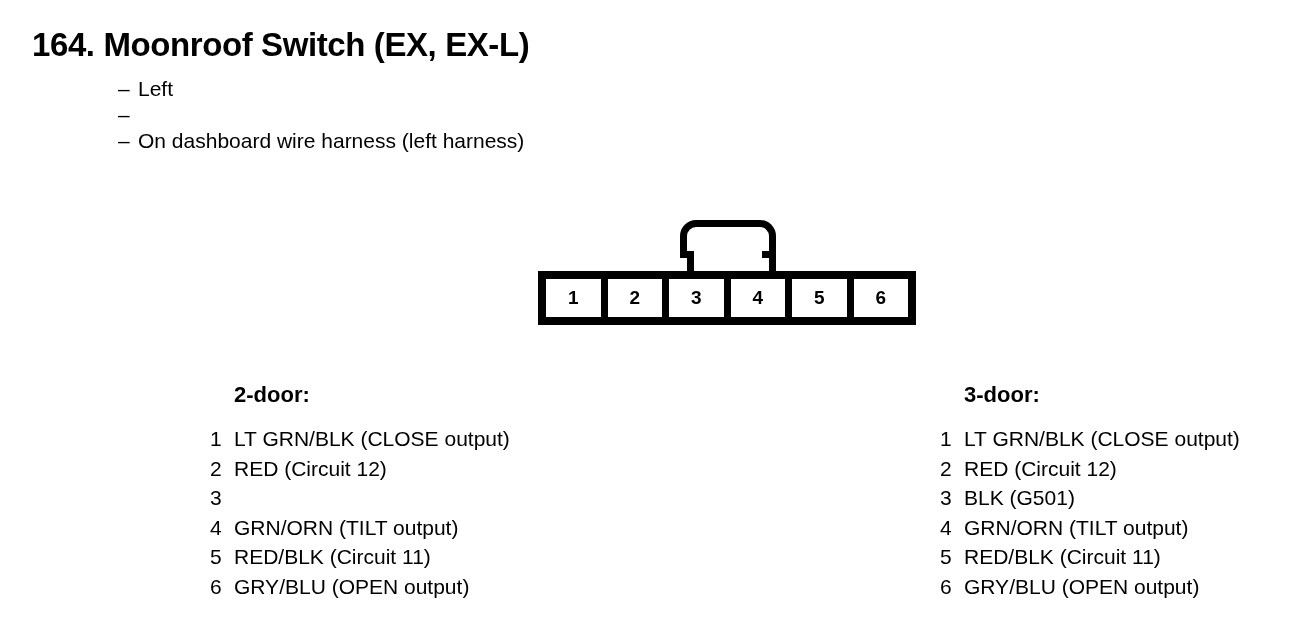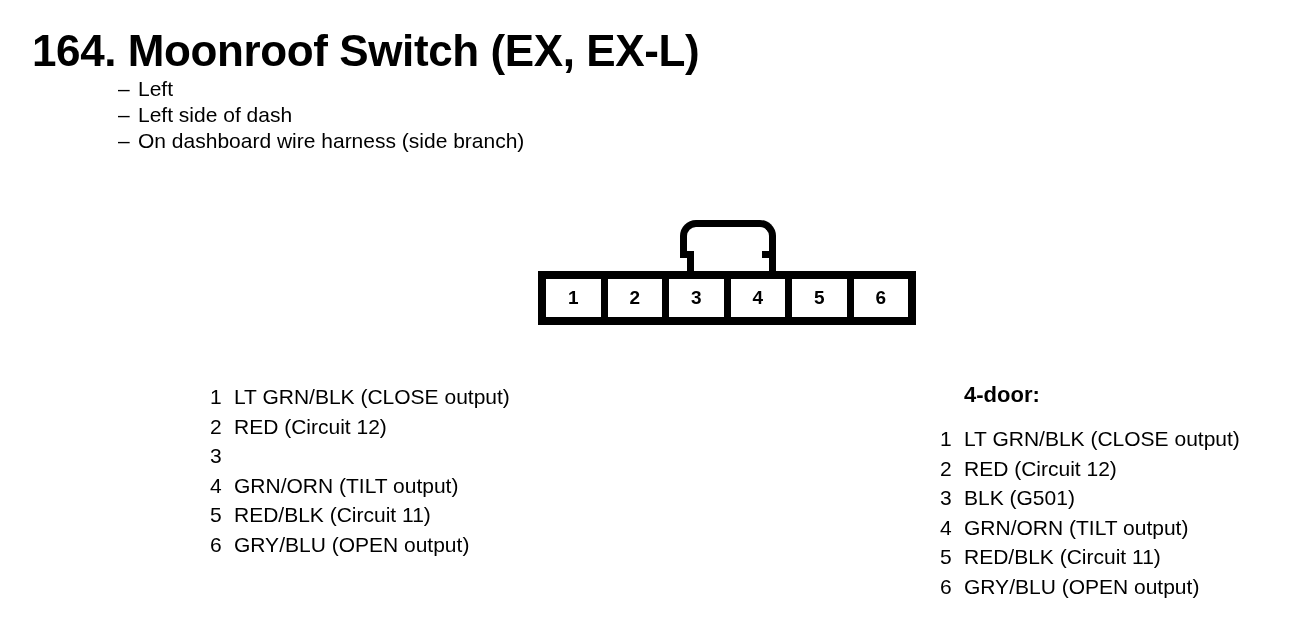--- a/index.html
+++ b/index.html
@@ -15,21 +15,21 @@
     font-family: "Liberation Sans", sans-serif;
     color: #000000;
     -webkit-font-smoothing: none;
   }
 
   
   #page-title {
     position: absolute;
     left: 32px;
     top: 26px;
-    font-size: 44px;
+    font-size: 33px;
     font-weight: bold;
     letter-spacing: -0.4px;
     white-space: nowrap;
   }
   #notes-list {
     position: absolute;
     left: 118px;
     top: 76px;
     width: 700px;
   }
@@ -145,25 +145,24 @@
 
 <div id="page-title">164.  Moonroof Switch (EX, EX-L)</div>
 
 <div id="notes-list">
   <div class="note-row">
     <span class="note-dash">–</span>
     <span>Left</span>
   </div>
   <div class="note-row">
     <span class="note-dash">–</span>
-    <span>Left side of dash</span>
   </div>
   <div class="note-row">
     <span class="note-dash">–</span>
-    <span>On dashboard wire harness (side branch)</span>
+    <span>On dashboard wire harness (left harness)</span>
   </div>
 </div>
 
 <div id="connector-diagram">
   <div id="connector-tab"></div>
   <div id="tab-shoulder-left"></div>
   <div id="tab-shoulder-right"></div>
   <div class="tab-stem" id="tab-stem-left"></div>
   <div class="tab-stem" id="tab-stem-right"></div>
 
@@ -171,20 +170,21 @@
     <div class="pin-cell">1</div>
     <div class="pin-cell">2</div>
     <div class="pin-cell">3</div>
     <div class="pin-cell">4</div>
     <div class="pin-cell">5</div>
     <div class="pin-cell">6</div>
   </div>
 </div>
 
 <div class="pin-column" id="column-2door">
+  <div class="column-heading">2-door:</div>
   <div class="pin-row">
     <span class="pin-num">1</span>
     <span>LT GRN/BLK (CLOSE output)</span>
   </div>
   <div class="pin-row">
     <span class="pin-num">2</span>
     <span>RED (Circuit 12)</span>
   </div>
   <div class="pin-row">
     <span class="pin-num">3</span>
@@ -197,21 +197,21 @@
     <span class="pin-num">5</span>
     <span>RED/BLK (Circuit 11)</span>
   </div>
   <div class="pin-row">
     <span class="pin-num">6</span>
     <span>GRY/BLU (OPEN output)</span>
   </div>
 </div>
 
 <div class="pin-column" id="column-4door">
-  <div class="column-heading">4-door:</div>
+  <div class="column-heading">3-door:</div>
   <div class="pin-row">
     <span class="pin-num">1</span>
     <span>LT GRN/BLK (CLOSE output)</span>
   </div>
   <div class="pin-row">
     <span class="pin-num">2</span>
     <span>RED (Circuit 12)</span>
   </div>
   <div class="pin-row">
     <span class="pin-num">3</span>

